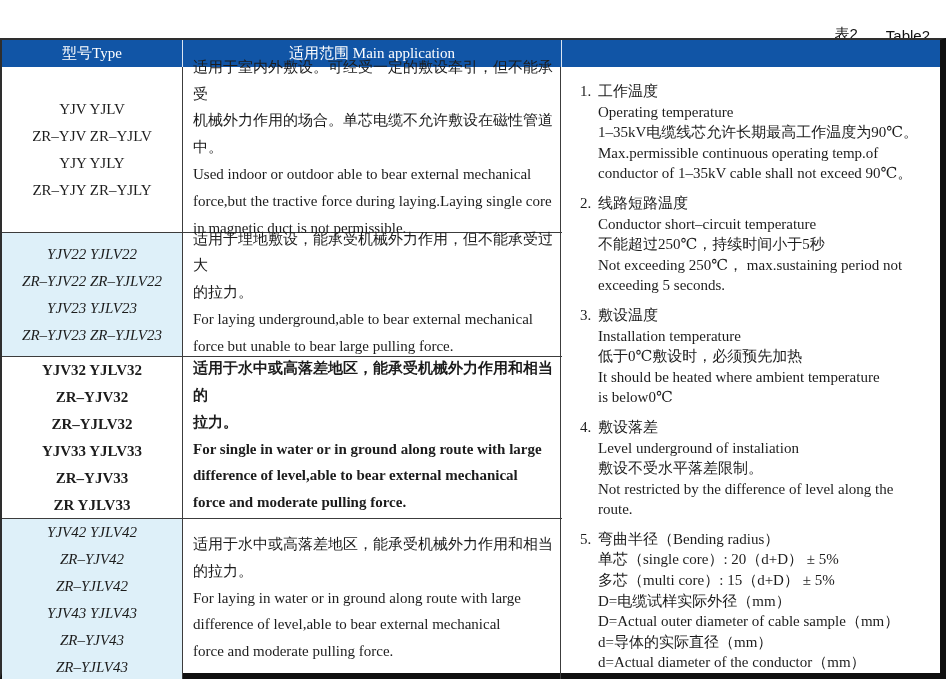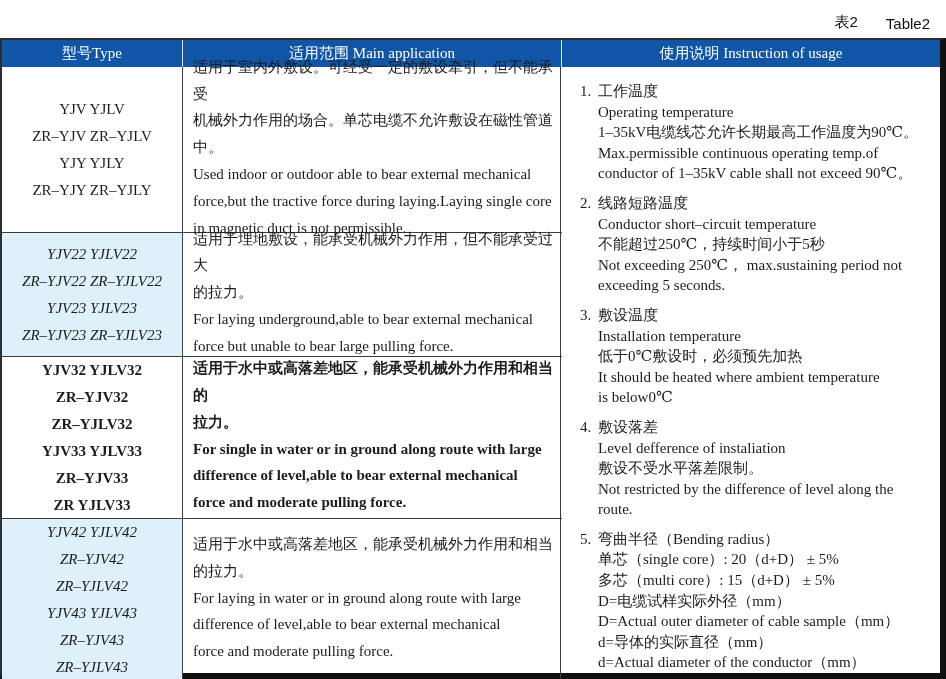--- a/index.html
+++ b/index.html
@@ -1,21 +1,21 @@
 <!DOCTYPE html>
 <html><head>
 <meta charset="utf-8">
 <style>
   * { margin:0; padding:0; box-sizing:border-box; }
   html,body { width:946px; height:679px; background:#ffffff; overflow:hidden; }
   body { font-family:"Liberation Serif","DejaVu Serif",serif; color:#1c1c1c; }
 
   .page { position:relative; width:946px; height:679px; background:#fff; }
 
-  .caption { position:absolute; top:0; left:0; right:0; height:38px;
+  .caption { position:absolute; top:12px; left:0; right:0; height:38px;
              display:flex; align-items:flex-end; justify-content:flex-end;
              padding:0 16px 6px 0; font-family:"Liberation Sans","DejaVu Sans",sans-serif;
              font-size:15px; color:#111; }
   .caption .cap-cn { margin-right:28px; }
 
   .table { position:absolute; top:38px; left:0; width:946px; height:641px;
            border-top:2px solid #2e2e2e; border-left:2px solid #2e2e2e;
            border-right:6px solid #101010; border-bottom:6px solid #101010;
            display:flex; flex-direction:column; background:#fff; }
 
@@ -56,21 +56,20 @@
   <div class="caption">
     <span class="cap-cn">表2</span>
     <span class="cap-en">Table2</span>
   </div>
 
   <div class="table">
 
     <div class="thead">
       <div class="th th-type">型号Type</div>
       <div class="th th-app">适用范围 Main application</div>
-      <div class="th th-usage">使用说明 Instruction of  usage</div>
     </div>
 
     <div class="tbody">
 
       <div class="left-block">
 
         <div class="row r1">
           <div class="type-cell">YJV  YJLV
 ZR–YJV ZR–YJLV
 YJY  YJLY
@@ -156,21 +155,21 @@
           <div class="usage-lines">敷设温度
 Installation temperature
 低于0℃敷设时，必须预先加热
 It should be heated where ambient temperature
 is below0℃</div>
         </div>
 
         <div class="usage-item">
           <span class="usage-num">4.</span>
           <div class="usage-lines">敷设落差
-Level defference of instaliation
+Level underground of instaliation
 敷设不受水平落差限制。
 Not restricted by the difference of level along the
 route.</div>
         </div>
 
         <div class="usage-item">
           <span class="usage-num">5.</span>
           <div class="usage-lines">弯曲半径（Bending radius）
 单芯（single core）: 20（d+D） ± 5%
 多芯（multi core）: 15（d+D） ± 5%

